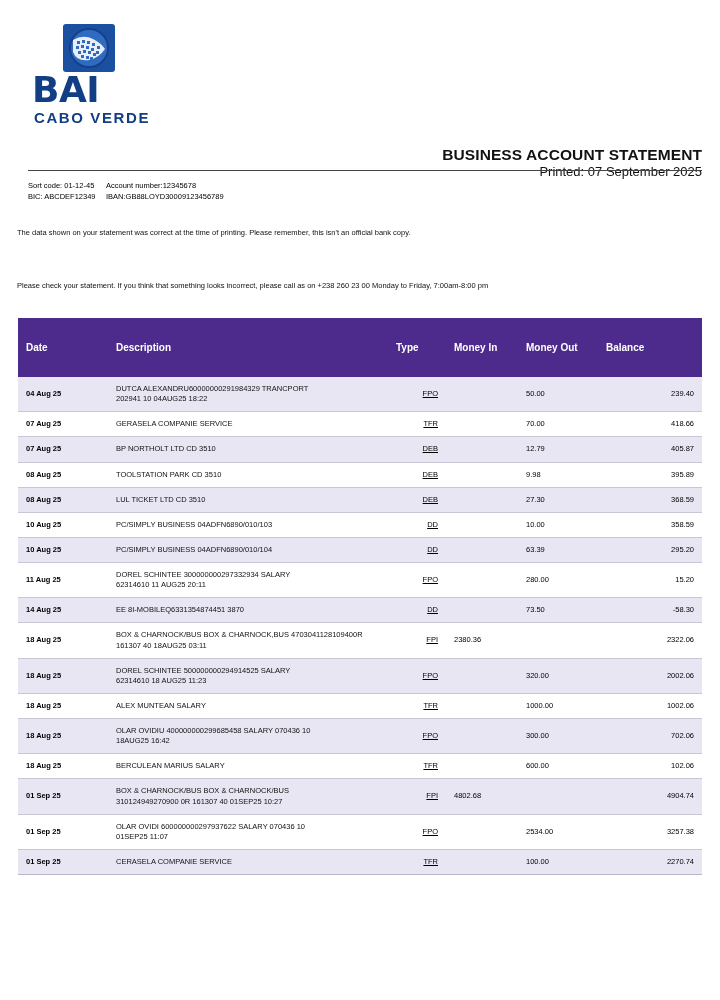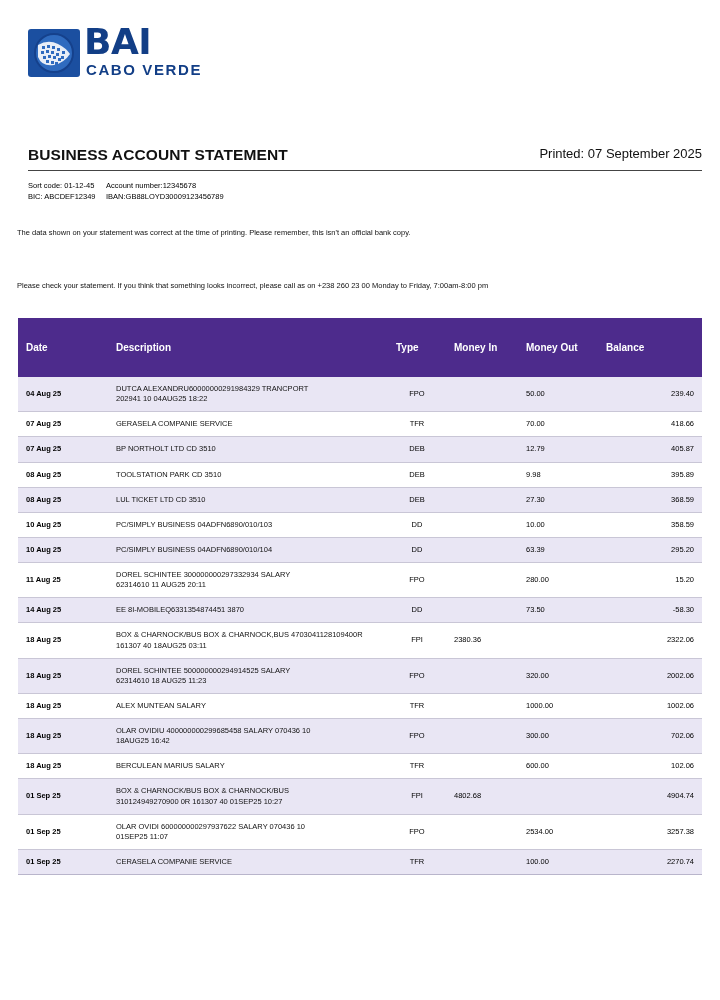--- a/index.html
+++ b/index.html
@@ -23,21 +23,22 @@
     padding: 0 18px;
     position: relative;
   }
 
   
   .logo-block {
     position: absolute;
     left: 28px;
     top: 24px;
     display: flex;
-    align-items: flex-end;
+    align-items: center;
+    flex-direction: column;
   }
   .logo-globe {
     width: 52px;
     height: 48px;
     flex: 0 0 auto;
   }
   .logo-text {
     margin-left: 4px;
     line-height: 1;
   }
@@ -63,20 +64,21 @@
 
   
   .title-row {
     position: absolute;
     left: 28px;
     right: 18px;
     top: 146px;
     display: flex;
     align-items: flex-end;
     justify-content: space-between;
+    flex-direction: column;
   }
   .doc-title {
     font-size: 15.5px;
     font-weight: bold;
     letter-spacing: 0.1px;
     color: #111111;
     white-space: nowrap;
   }
   .printed {
     font-size: 13px;
@@ -165,21 +167,21 @@
     border-bottom: 1px solid #c9c6d6;
     line-height: 1.35;
   }
   td.c-date {
     font-weight: bold;
     padding-left: 10px;
     white-space: nowrap;
   }
   td.c-desc { color: #111111; }
   td.c-desc .l2 { display: block; }
-  td.c-type { text-align: center; padding-left: 10px; }
+  td.c-type { text-align: right; padding-left: 10px; text-decoration: underline; }
   td.c-in, td.c-out { }
   td.c-bal { text-align: right; padding-right: 10px; }
   tbody tr.alt td { background: #e9e6f4; }
   tbody tr.plain td { background: #ffffff; }
   tbody tr:last-child td { border-bottom: 1px solid #b9b5cb; }
 </style>
 </head>
 <body>
 
 <div class="page">

